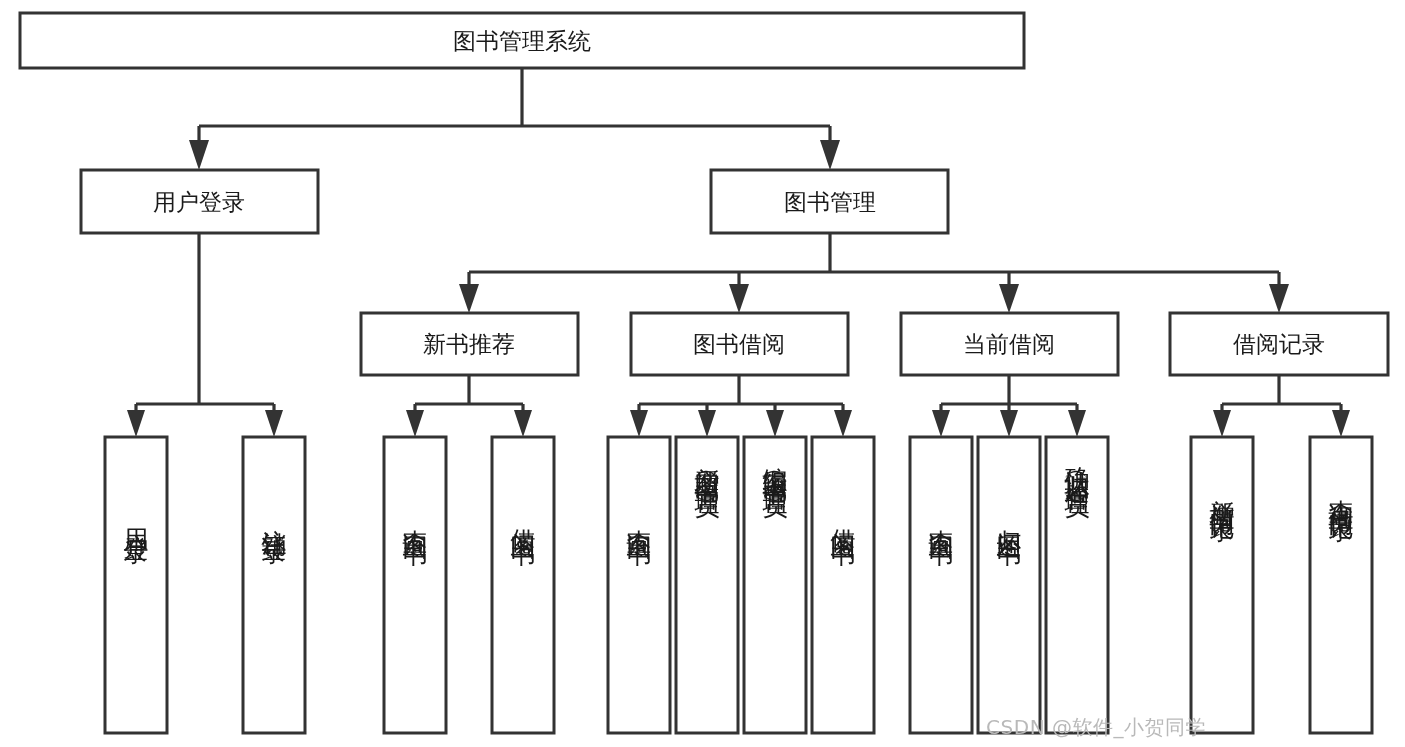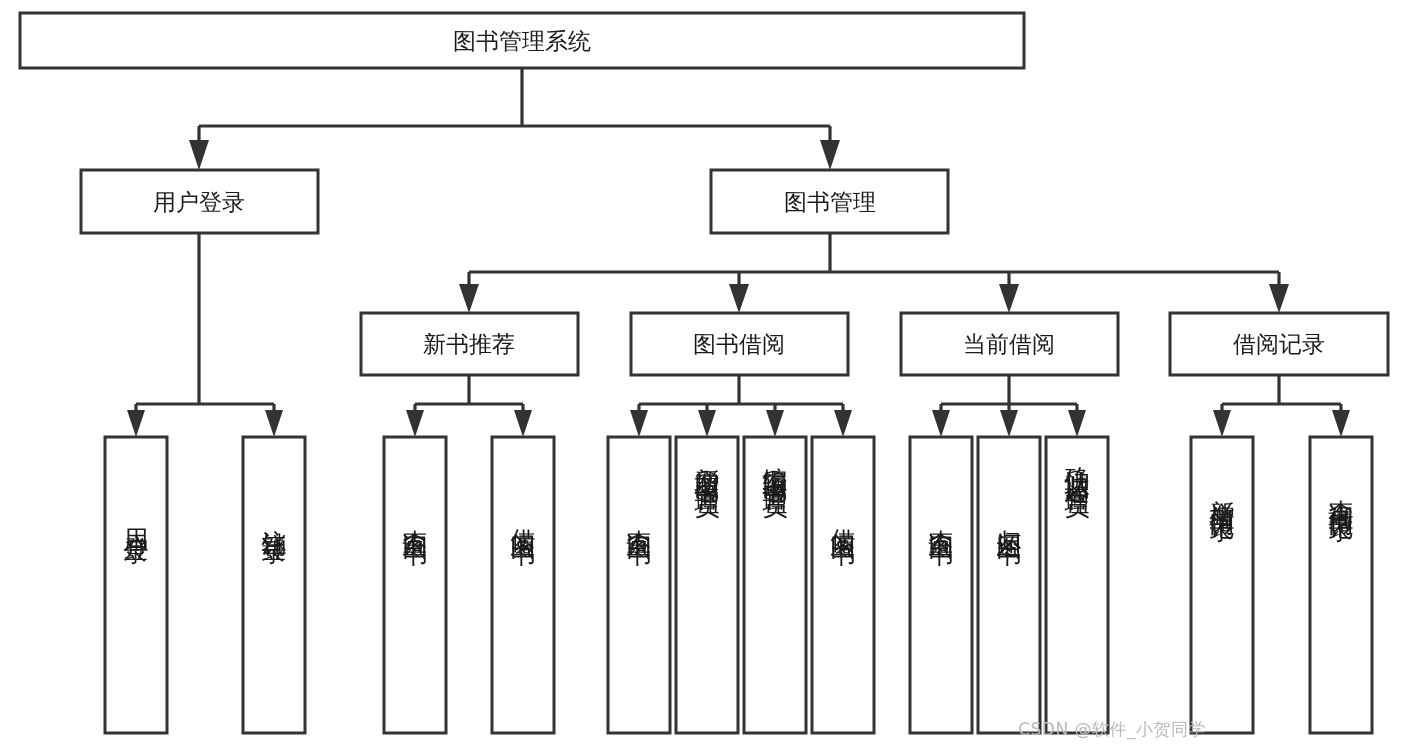--- a/index.html
+++ b/index.html
@@ -64,21 +64,21 @@
     line-height: 1;
     letter-spacing: 4px;
     color: #1a1a1a;
     white-space: nowrap;
   }
   .watermark {
     position: absolute;
     right: 8px;
     bottom: 6px;
     font-family: "DejaVu Sans", "Liberation Sans", sans-serif;
-    font-size: 17px;
+    font-size: 20px;
     color: #b9b9b9;
     letter-spacing: 0.5px;
     white-space: nowrap;
   }
 </style>
 </head>
 <body>
 
 <div id="diagram-root">
 

